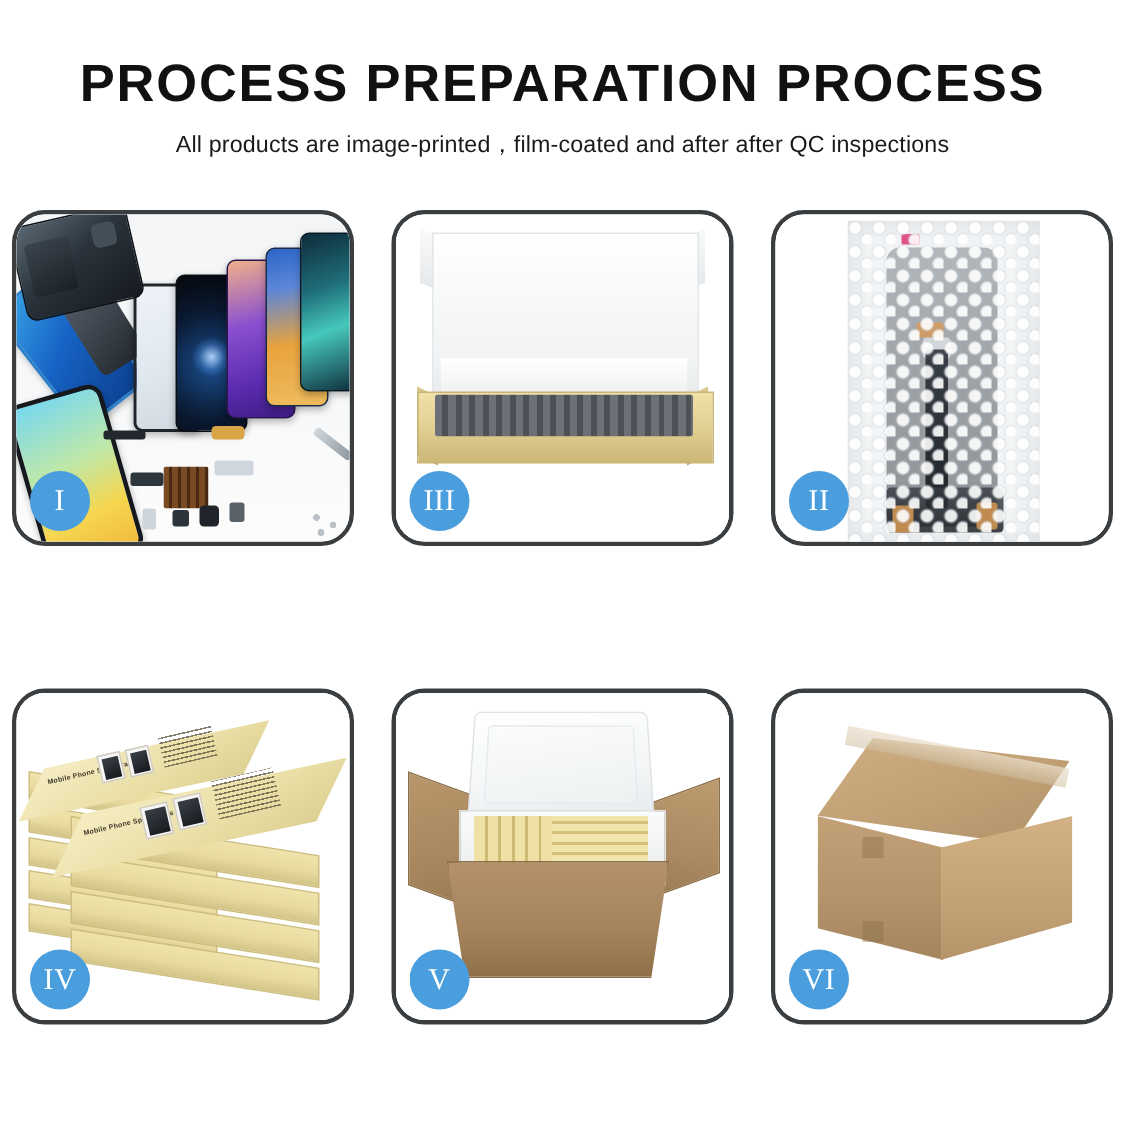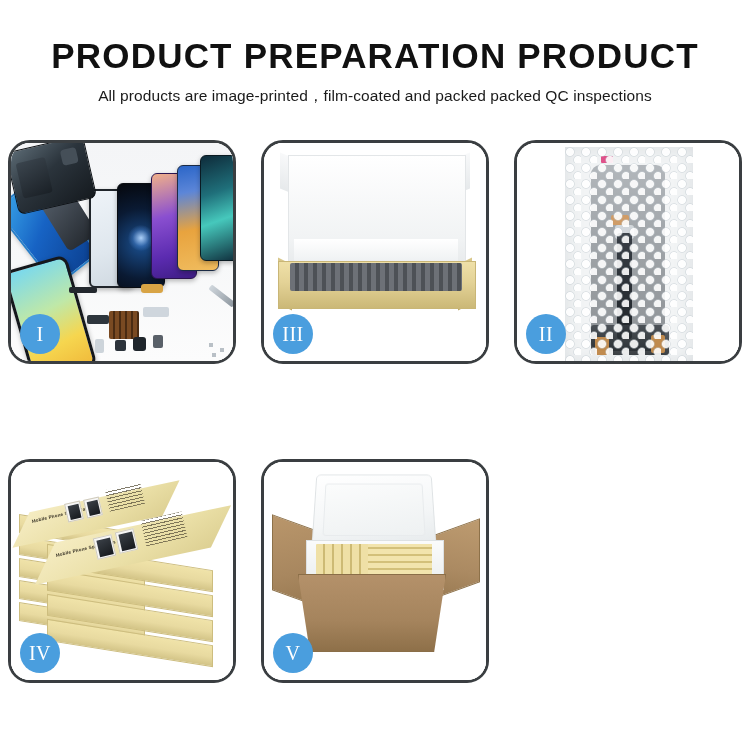--- a/index.html
+++ b/index.html
@@ -354,22 +354,22 @@
   }
   .c6-seam1 { position:absolute; left: 58px; top: 96px; width: 14px; height: 14px; background: rgba(140,112,74,0.45); }
   .c6-seam2 { position:absolute; left: 58px; top: 152px; width: 14px; height: 14px; background: rgba(140,112,74,0.45); }
 </style>
 </head>
 <body>
 
 <div id="page">
 
   <div class="header">
-    <div class="title">PRODUCT PREPARATION PRODUCT</div>
-    <div class="subtitle">All products are image-printed，film-coated and packed packed QC inspections</div>
+    <div class="title">PROCESS PREPARATION PROCESS</div>
+    <div class="subtitle">All products are image-printed，film-coated and after after QC inspections</div>
   </div>
 
   <div class="grid">
 
     <div class="panel">
       <div class="panel-inner">
         <div class="s1">
           <div class="ph ph-blue"></div>
           <div class="ph ph-glass"></div>
           <div class="ph ph-dark"></div>
@@ -469,15 +469,28 @@
           <div class="c5-foamlid"></div>
           <div class="c5-foambody"></div>
           <div class="c5-inner"></div>
           <div class="c5-inner2"></div>
           <div class="c5-front"></div>
         </div>
       </div>
       <div class="badge">V</div>
     </div>
 
+    <div class="panel">
+      <div class="panel-inner">
+        <div class="s6">
+          <div class="c6-top"></div>
+          <div class="c6-tape"></div>
+          <div class="c6-left"></div>
+          <div class="c6-right"></div>
+          <div class="c6-seam1"></div>
+          <div class="c6-seam2"></div>
+        </div>
+      </div>
+      <div class="badge">VI</div>
+    </div>
 
   </div>
 </div>
 
 </body></html>

